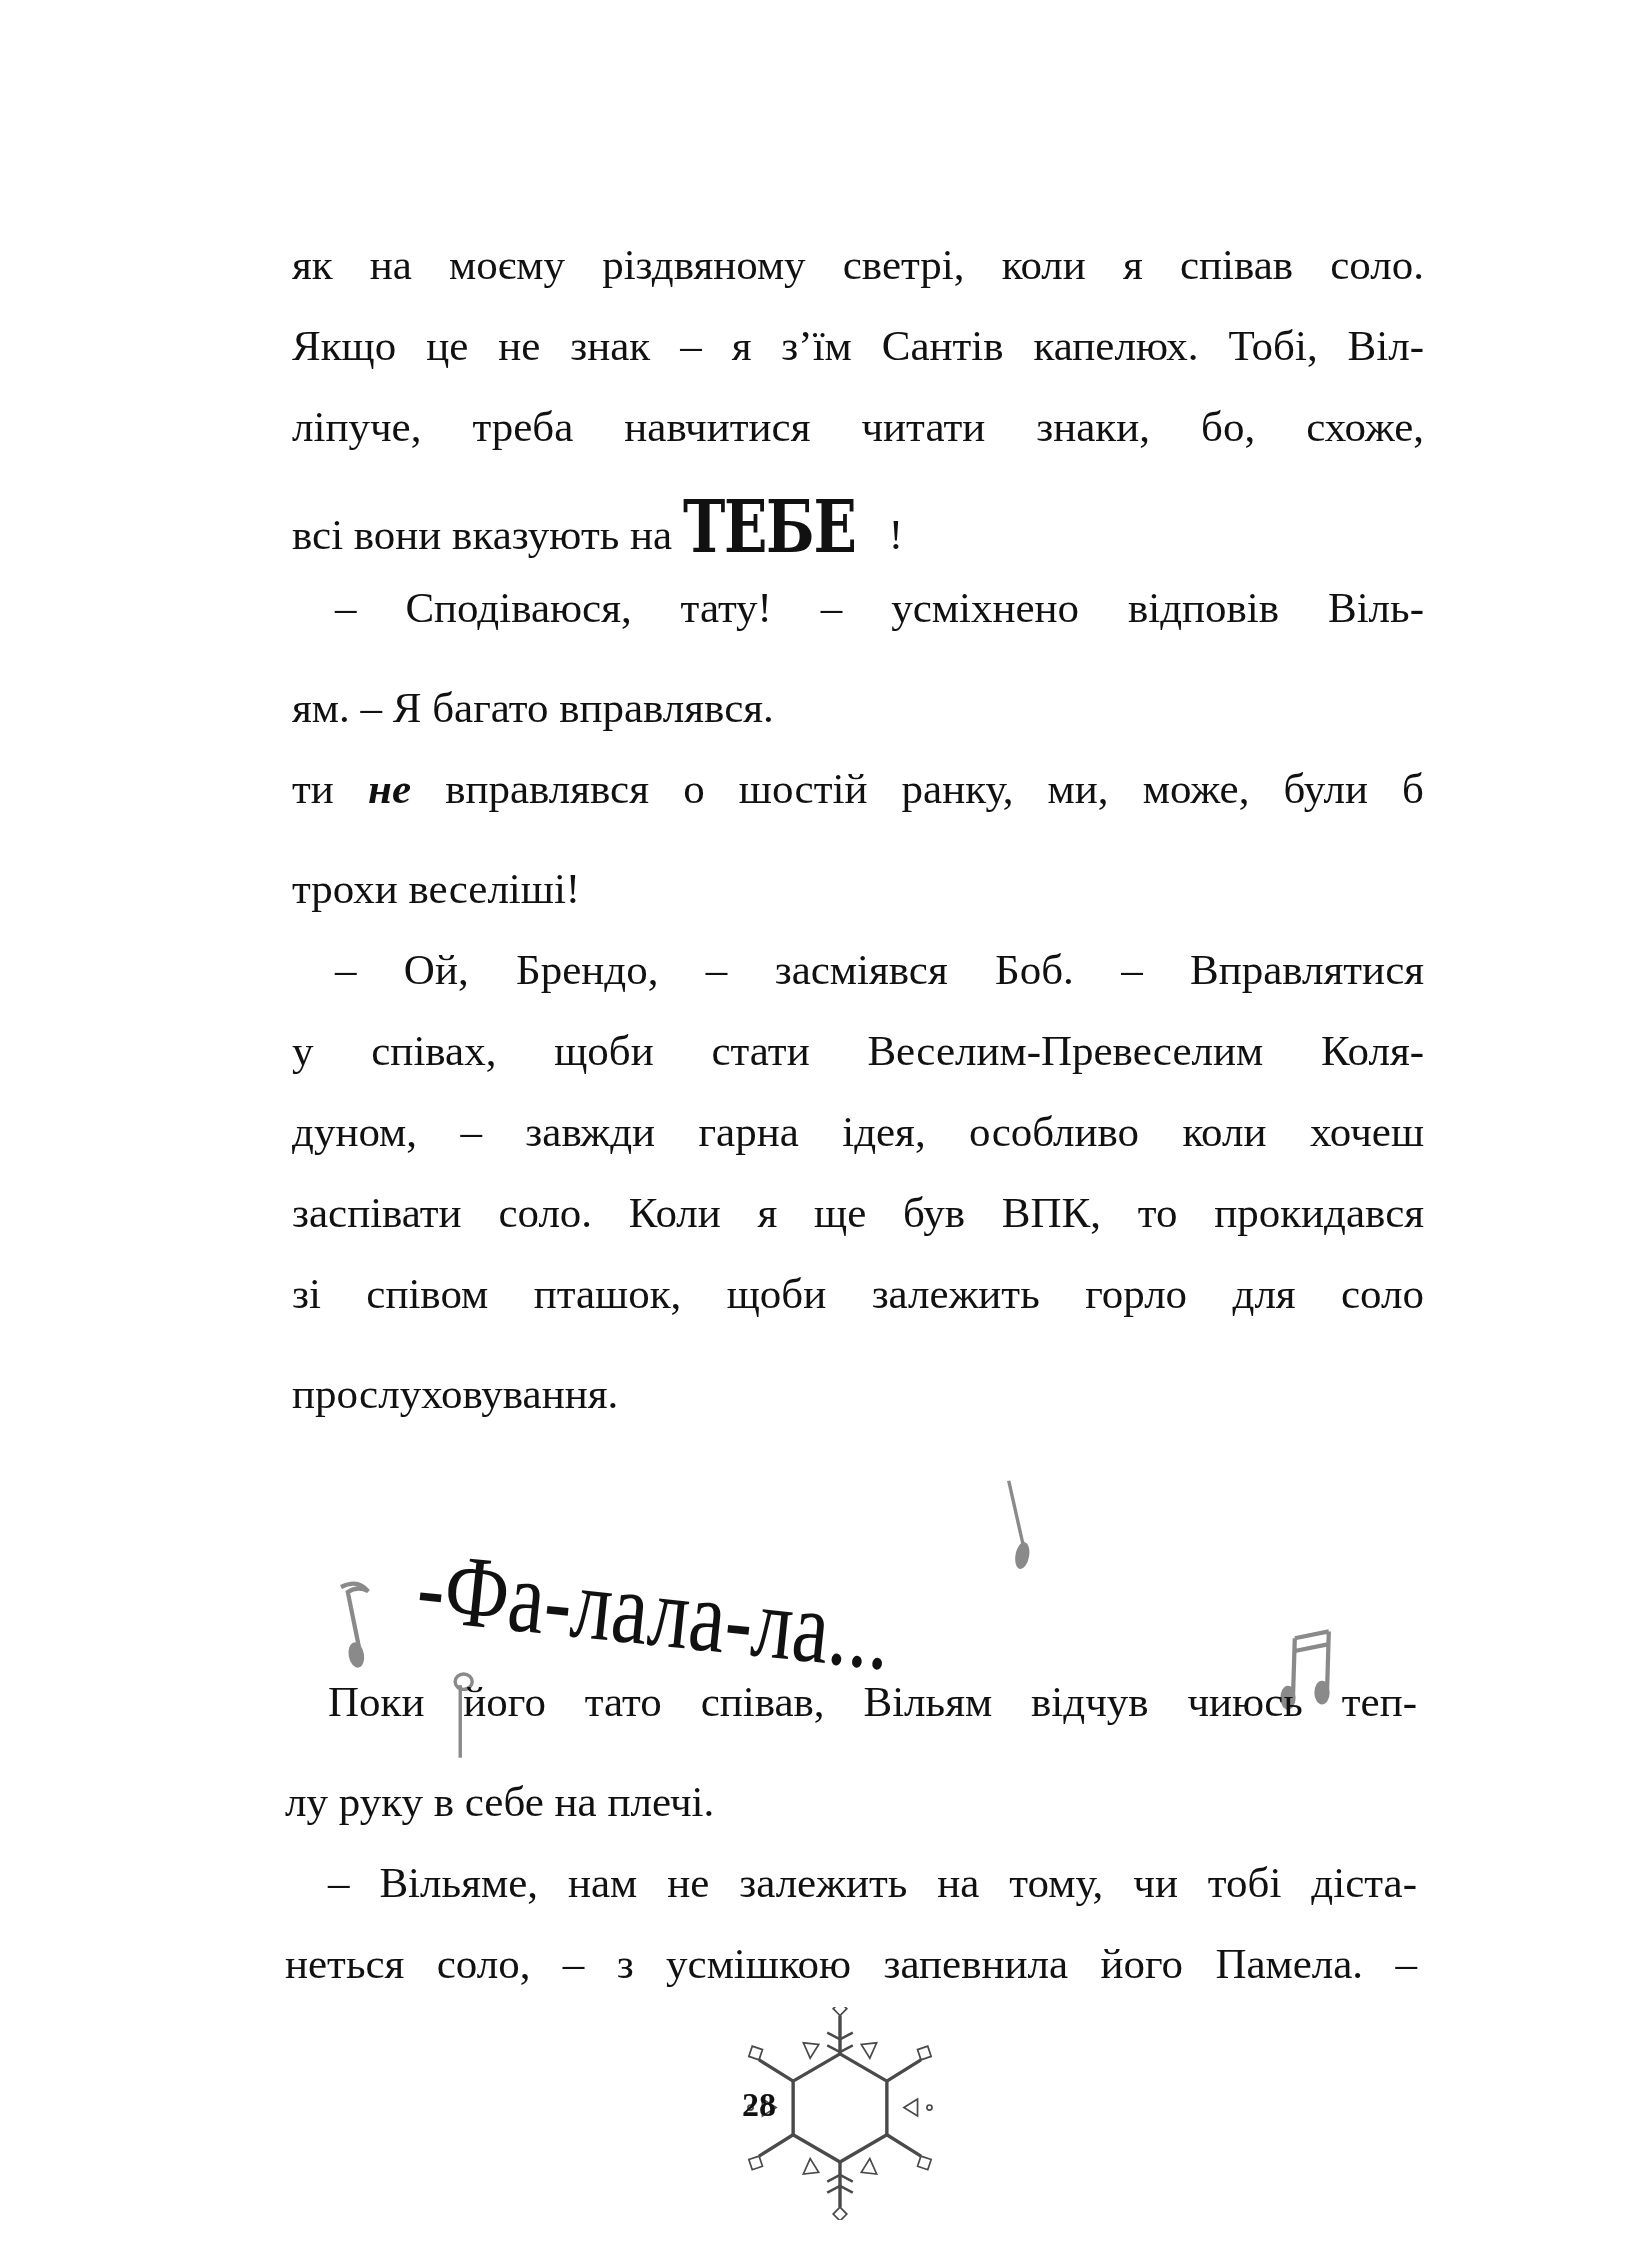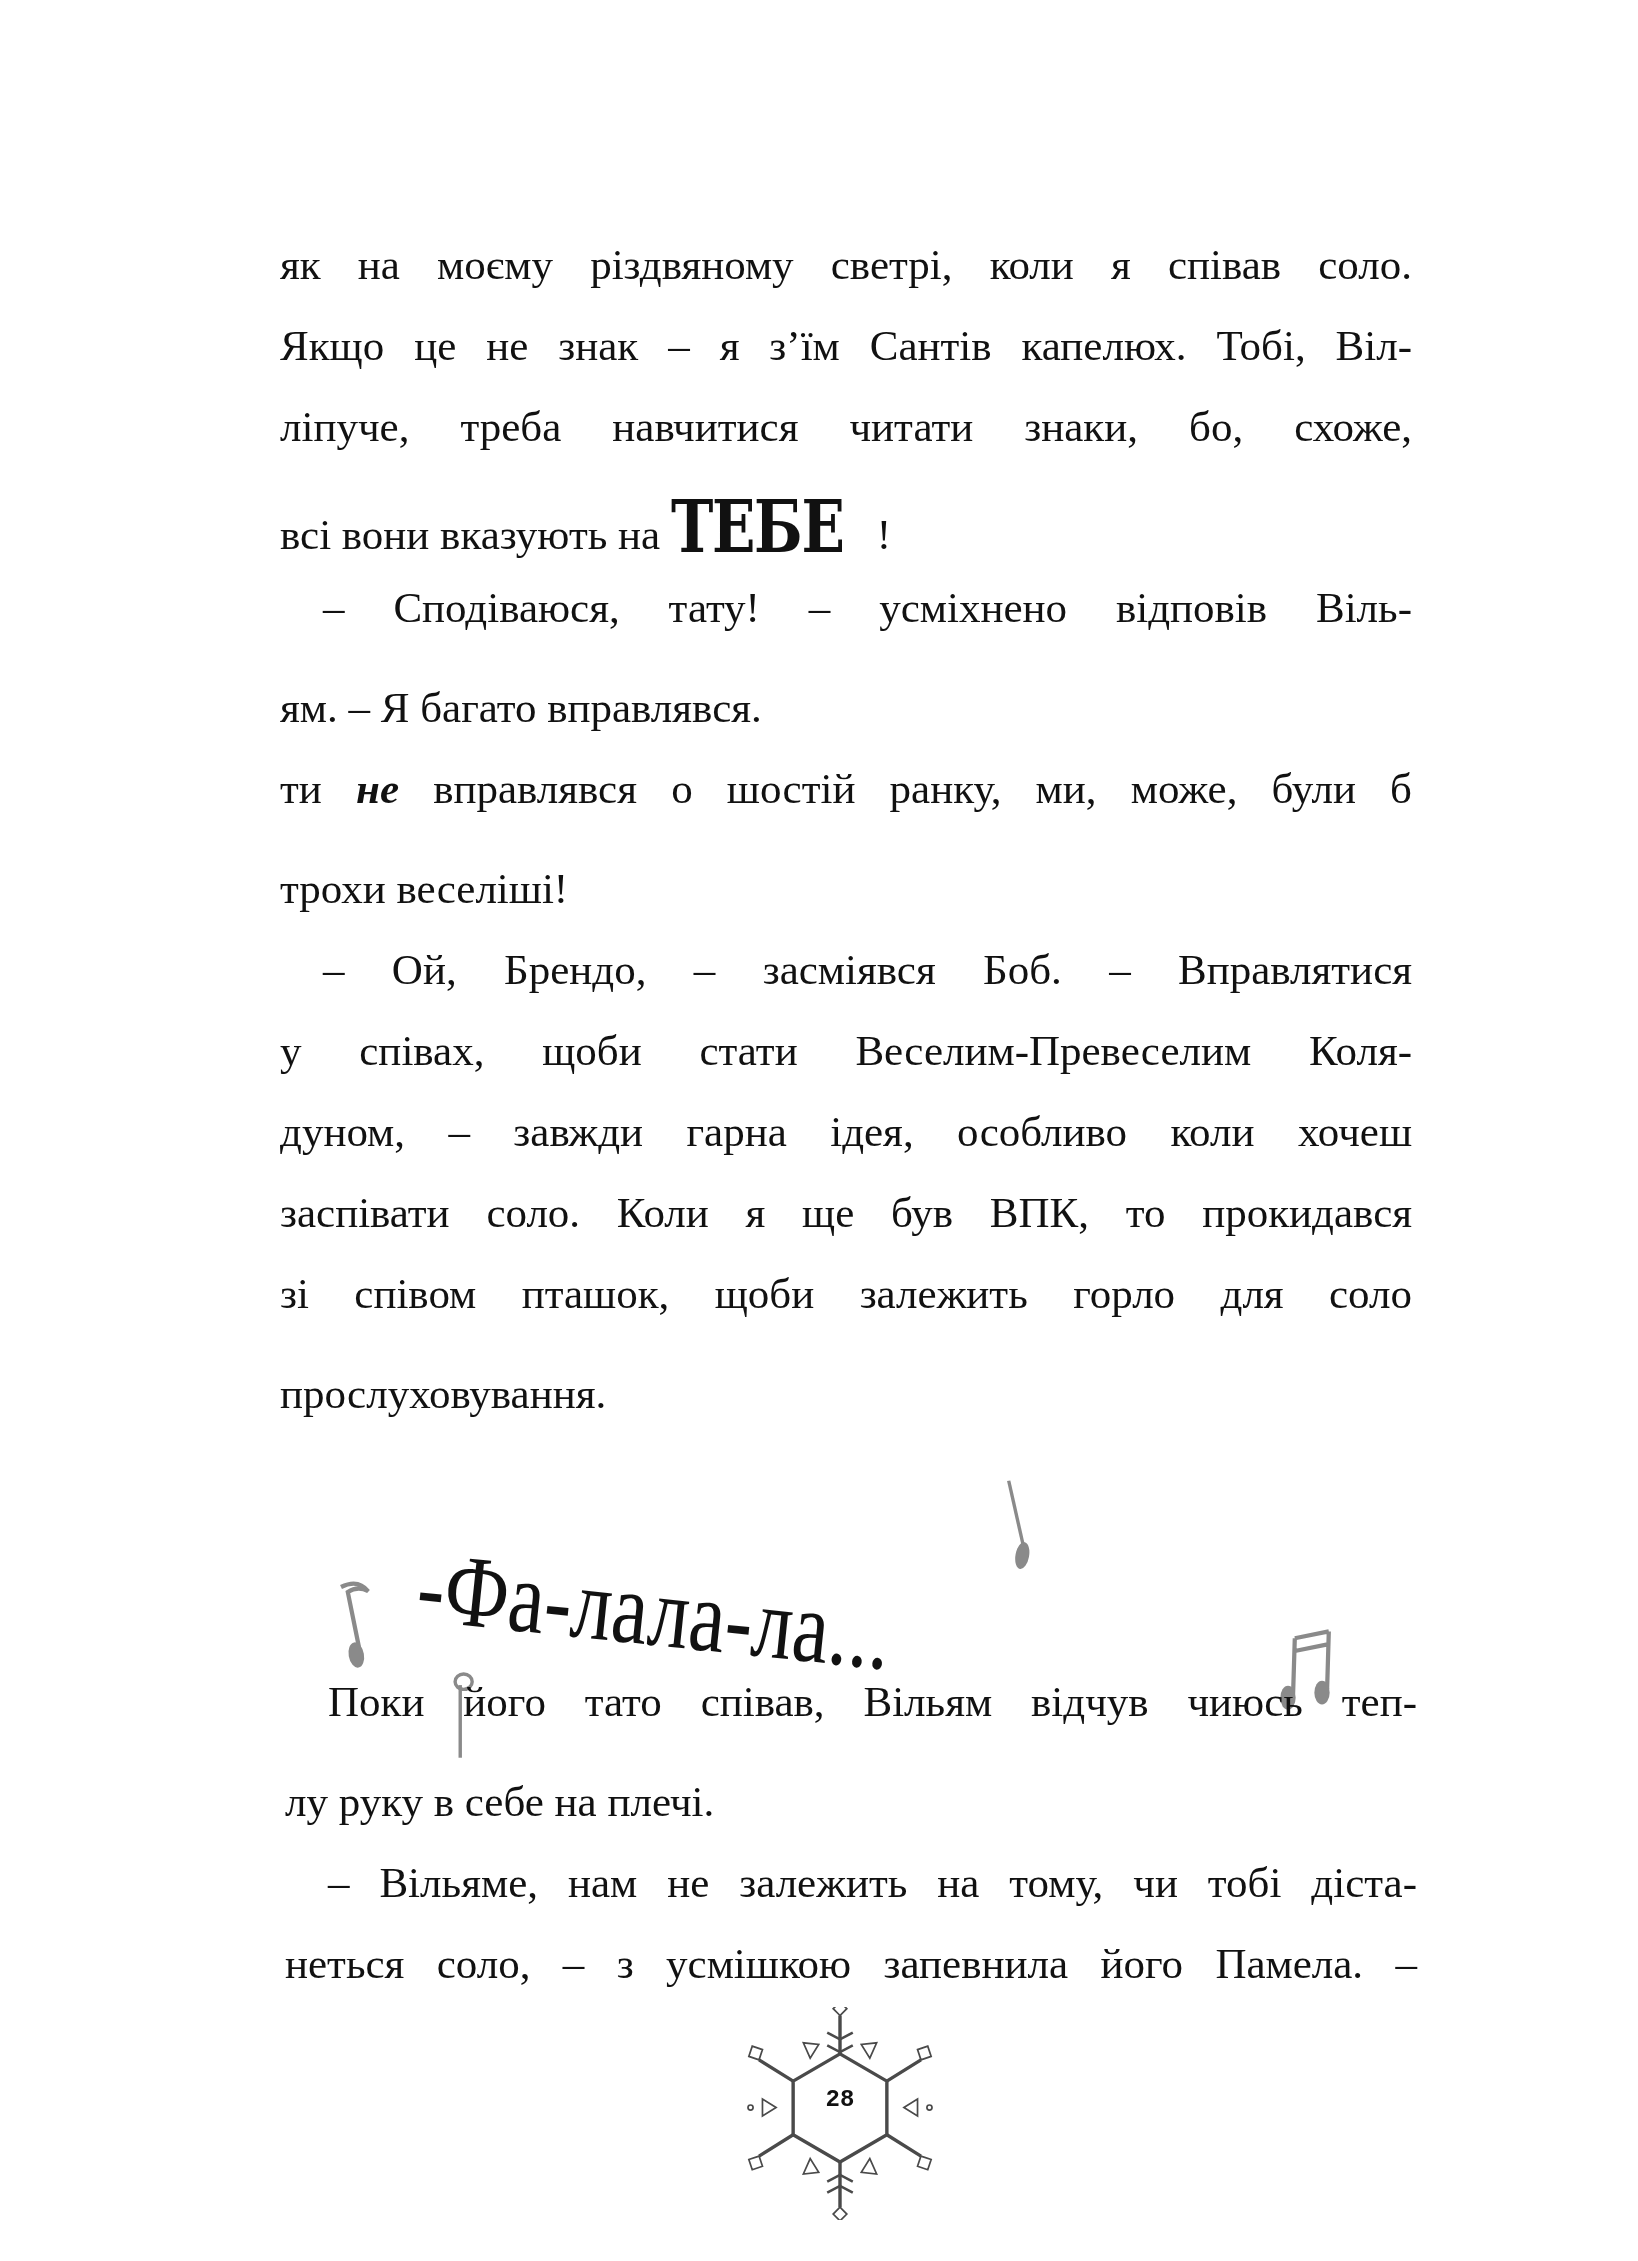--- a/index.html
+++ b/index.html
@@ -1,33 +1,33 @@
 <!DOCTYPE html>
 <html style="font-size:13.7px"><head>
 <meta charset="utf-8">
 <style>
   html, body { margin:0; padding:0; background:#fff; }
   body { width:1638px; height:2261px; position:relative; overflow:hidden;
          font-family:"Liberation Serif","DejaVu Serif",serif; color:#111; }
-  .page-text { position:absolute; left:280px; width:1132px; top:224px;
+  .page-text { position:absolute; left:292px; width:1132px; top:224px;
                font-size:43px; line-height:81px; }
   .line { display:block; white-space:nowrap; height:81px; text-align:justify; text-align-last:justify; }
   .line.last { text-align-last:left;margin-top:19px; }
   .indent { padding-left:43px; }
   .tebe { font-family:"DejaVu Serif",serif; font-weight:bold; font-size:73px; letter-spacing:-1.7px;
           vertical-align:-3.4px; transform:scaleX(0.78); display:inline-block; transform-origin:left bottom; margin-right:-15.4px; }
   .em { font-style:italic;font-weight:bold; }
   .song { position:absolute; left:324px; top:1476px; width:1109px; height:256px; }
   .song-text { position:absolute; left:94px; top:51px; font-size:102px; font-family:"Liberation Serif",serif;
                transform:rotate(6deg) scaleX(0.8); transform-origin:left center; white-space:nowrap; color:#111; }
   .note { position:absolute; }
   .text2 { position:absolute; left:285px; width:1132px; top:1660px; font-size:43px; line-height:83px; }
   .pagenum-wrap { position:absolute; left:742px; top:2007px; width:196px; height:213px; }
-  .pagenum { position:absolute; left:0; right:0; top:79px; text-align:center; font-size:24px; font-weight:bold;
-             font-family:Liberation Mono, monospace; }
+  .pagenum { position:absolute; left:0; right:0; top:79px; text-align:left; font-size:34px; font-weight:bold;
+             font-family:Liberation Serif, serif; }
 </style>
 </head>
 <body>
 
 <div class="page-text">
   <span class="line">як на моєму різдвяному светрі, коли я співав соло.</span>
   <span class="line">Якщо це не знак – я з’їм Сантів капелюх. Тобі, Віл-</span>
   <span class="line">ліпуче, треба навчитися читати знаки, бо, схоже,</span>
   <span class="line last"><span>всі вони вказують на </span><span class="tebe">ТЕБЕ</span><span>!</span></span>
   <span class="line indent">– Сподіваюся, тату! – усміхнено відповів Віль-</span>

